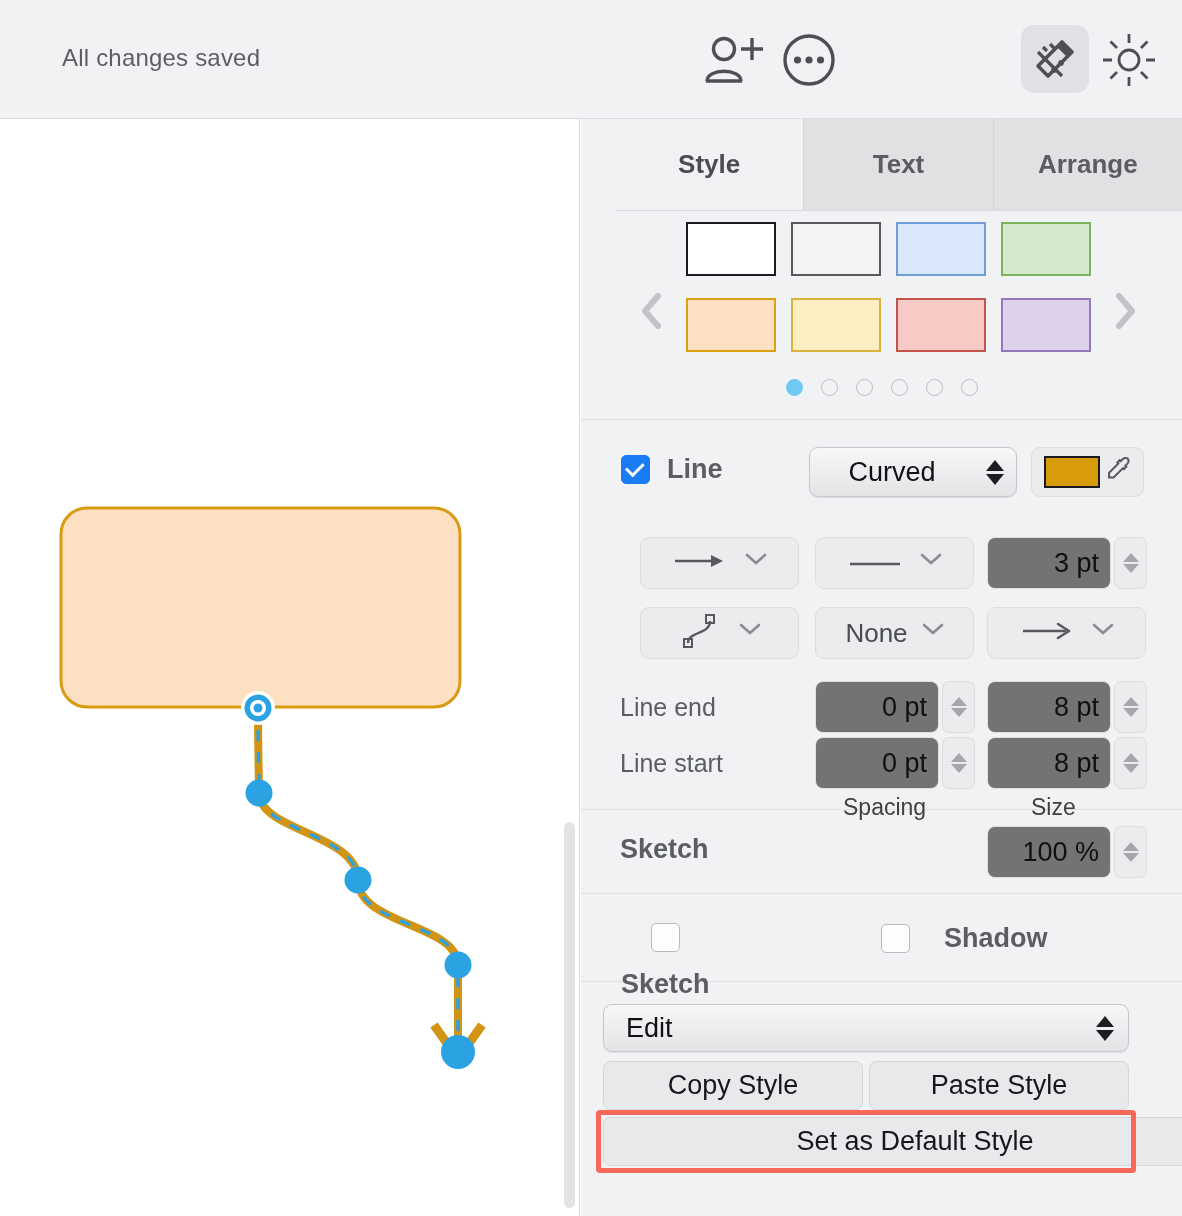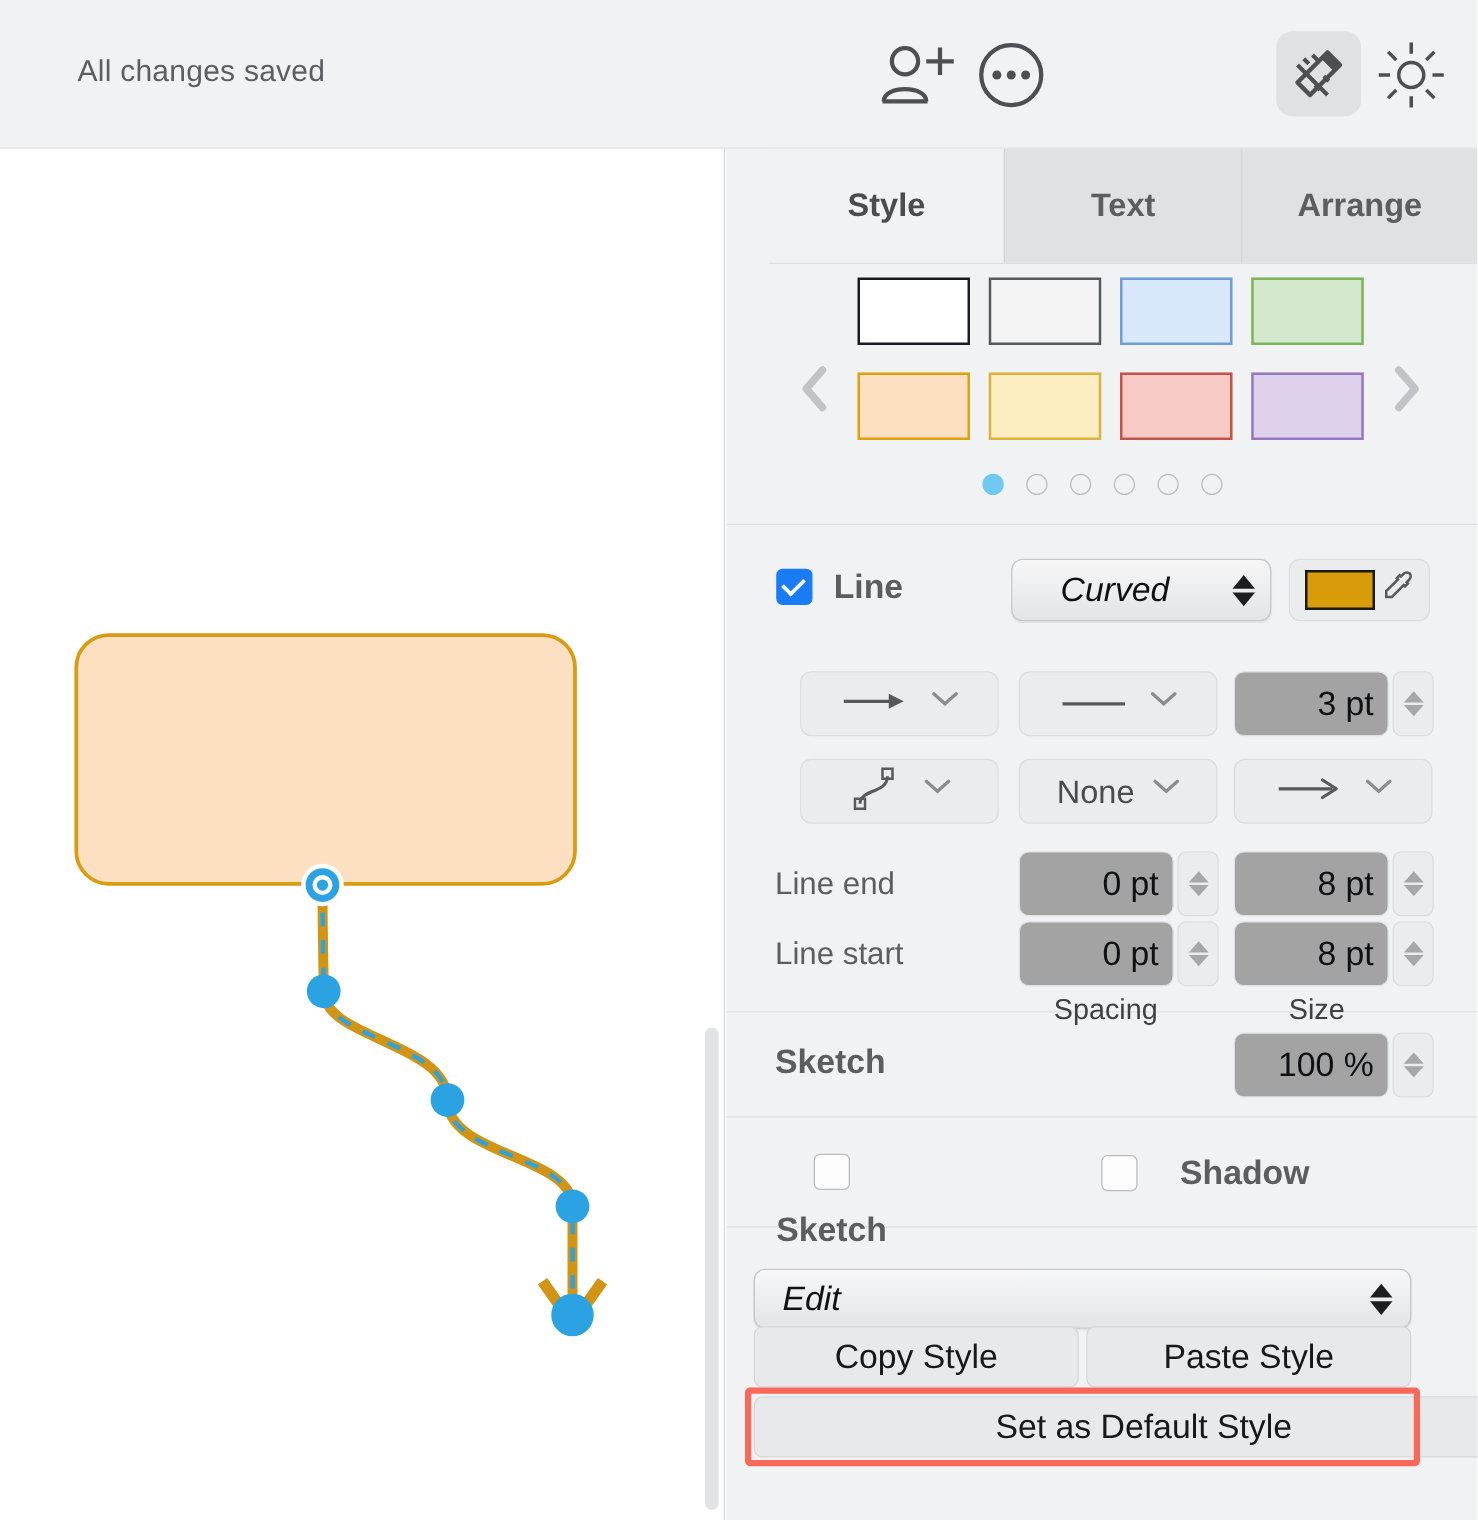--- a/index.html
+++ b/index.html
@@ -101,40 +101,40 @@
     transform: rotate(-45deg) translate(1px,-2px);
   }
   .lbl-bold { font-size: 27px; font-weight: bold; color: #5b5d61; }
   .lbl-reg  { font-size: 25px; color: #5b5d61; }
   .lbl-small{ font-size: 23px; color: #404040; }
 
   .popup {
     background: linear-gradient(#f7f7f8, #e3e4e6);
     border: 1px solid #c6c7ca; border-radius: 9px;
     box-shadow: 0 1px 1px rgba(0,0,0,.07);
-    display: flex; align-items: center; cursor: pointer; font-style: italic;
+    display: flex; align-items: center; cursor: pointer;
   }
   .popup .pv { flex: 1; text-align: center; font-size: 27px; color: #101114; }
   .stepper-glyph { display: flex; flex-direction: column; align-items: center;
                    justify-content: center; gap: 3px; }
   .stepper-glyph i { display: block; width: 0; height: 0;
                      border-left: 9px solid transparent; border-right: 9px solid transparent; }
   .stepper-glyph i.up   { border-bottom: 11px solid #1d1e21; }
   .stepper-glyph i.down { border-top: 11px solid #1d1e21; }
 
   .flatbtn {
     background: #ebecee; border: 1px solid #dcdddf; border-radius: 9px;
     display: flex; align-items: center; justify-content: center;
     cursor: pointer;
   }
   .flatbtn .fv { font-size: 25px; color: #5b5d61; }
   .chev { width: 22px; height: 22px; }
 
   .numfield {
-    background: #a3a3a3; border: 1px solid #dfe0e2; border-radius: 8px;
+    background: #737373; border: 1px solid #dfe0e2; border-radius: 8px;
     display: flex; align-items: center; justify-content: flex-end;
     padding-right: 11px; font-size: 27px; color: #0f1013;
     cursor: text;
   }
   .spin {
     width: 33px; background: #ebecee; border: 1px solid #dcdddf; border-radius: 7px;
     display: flex; flex-direction: column; align-items: center; justify-content: center;
     gap: 2px; cursor: pointer;
   }
   .spin i { display: block; width: 0; height: 0;
@@ -426,21 +426,21 @@
         <div class="chk"></div>
         <span class="lbl-bold">Sketch</span>
       </div>
       <div style="position:absolute;left:300px;top:29px;display:flex;align-items:center;gap:34px;">
         <div class="chk"></div>
         <span class="lbl-bold">Shadow</span>
       </div>
     </div>
 
     <div style="position:relative;height:230px;">
-      <div class="popup" style="position:absolute;left:22px;top:22px;width:526px;height:48px;margin-top:11px;">
+      <div class="popup" style="position:absolute;left:22px;top:22px;width:526px;height:48px;">
         <span style="position:absolute;left:22px;font-size:27px;color:#101114;">Edit</span>
         <span class="stepper-glyph" style="position:absolute;right:14px;">
           <i class="up"></i>
             <i class="down"></i>
         </span>
       </div>
 
       <div class="gbtn" style="position:absolute;left:22px;top:79px;width:260px;height:49px;">
         <span>Copy Style</span>
       </div>

